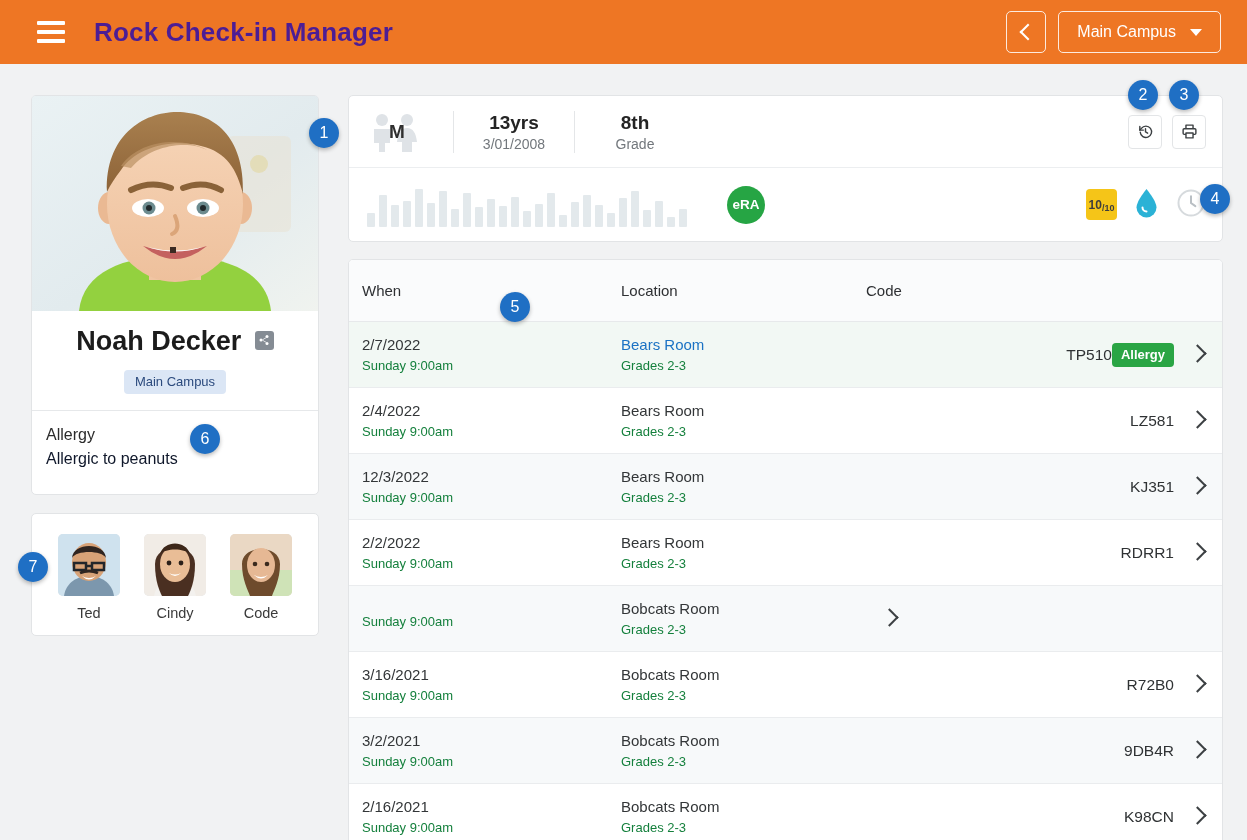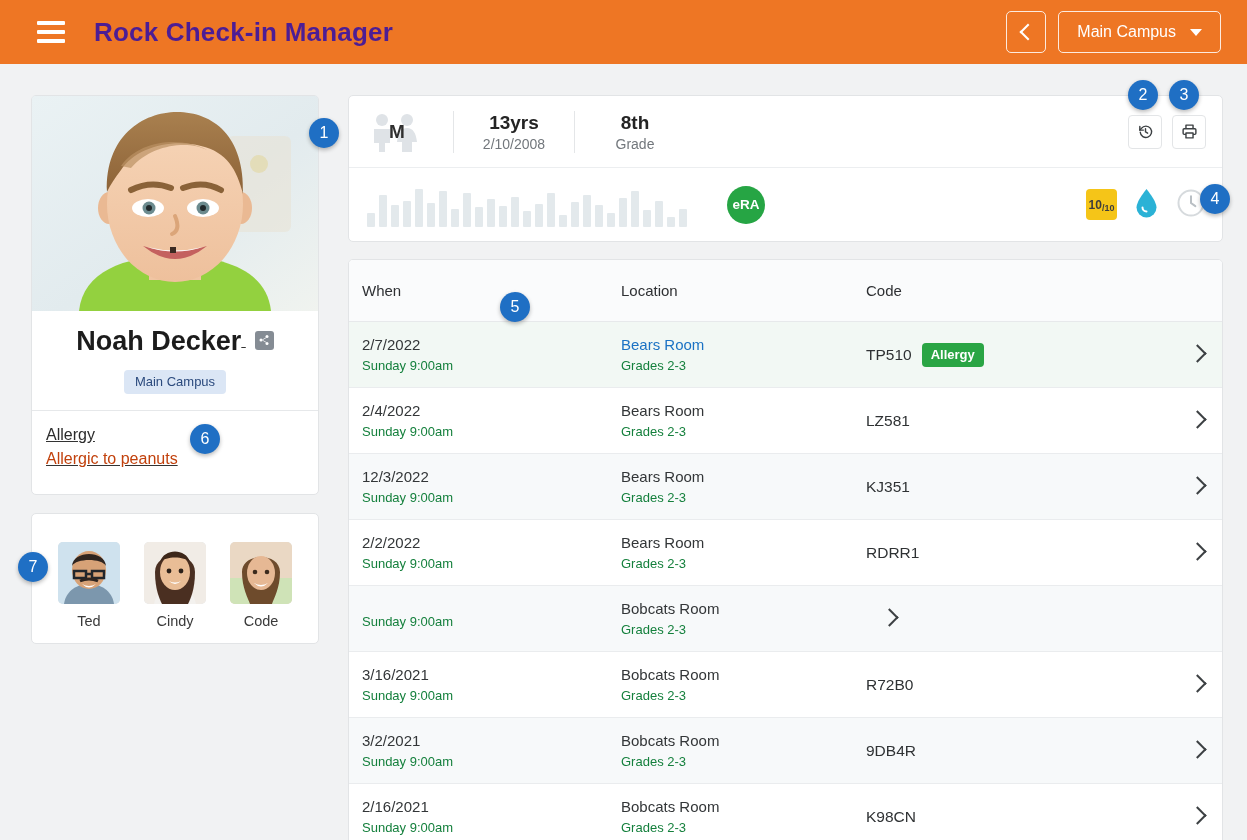--- a/index.html
+++ b/index.html
@@ -100,21 +100,21 @@
   .left-col { width: 288px; flex: none; }
   .right-col { flex: 1; position: relative; }
 
   .card {
     background: #fff;
     border: 1px solid #e2e4e6;
     border-radius: 5px;
   }
 
   
-  .profile-card { overflow: hidden; position: relative; text-decoration: underline; }
+  .profile-card { overflow: hidden; position: relative; }
   .photo {
     width: 100%;
     height: 215px;
     display: block;
     background: linear-gradient(160deg,#e7f0f2 0%,#dfe9ec 40%,#eef2f0 100%);
     position: relative;
     overflow: hidden;
   }
   .photo svg { display:block; width: 100%; height: 100%; }
   .name-block {
@@ -145,28 +145,28 @@
     display: inline-block;
     margin-top: 13px;
     background: #dbe6f5;
     color: #2b4a7d;
     font-size: 13px;
     padding: 4px 11px 5px;
     border-radius: 4px;
   }
   .allergy-block { padding: 15px 14px 26px; }
   .allergy-title { font-size: 16px; color: #2b2b2b; margin-bottom: 6px; }
-  .allergy-text { font-size: 16px; color: #c2410c; }
+  .allergy-text { font-size: 16px; color: #0f172a; }
 
   
   .family-card {
     margin-top: 18px;
     display: flex;
     justify-content: space-around;
-    padding: 28px 14px 14px;
+    padding: 20px 14px 14px;
   }
   .family-member { text-align: center; width: 62px; cursor: pointer; }
   .family-photo {
     width: 62px; height: 62px;
     border-radius: 5px;
     overflow: hidden;
     display: block;
     background: #dfe3e6;
   }
   .family-photo svg { display:block; width: 100%; height: 100%; }
@@ -290,21 +290,21 @@
     box-sizing: border-box;
     border-bottom: 1px solid #eaecee;
     background: #fff;
     cursor: pointer;
   }
   .trow.alt { background: #f7f9fa; }
   .trow.current { background: #f2f8f4; }
   .cell-line1 { font-size: 15px; color: #333638; }
   .cell-line2 { font-size: 13px; color: #15803d; margin-top: 5px; }
   .loc-link { color: #1b72c4; }
-  .code-cell { display: flex; align-items: center; gap: 10px; font-size: 15.5px; color: #2f3234; }
+  .code-cell { display: flex; align-items: center; font-size: 15.5px; color: #2f3234; justify-content: flex-end; }
   .current-badge {
     background: #2aa544;
     color: #fff;
     font-size: 13px;
     font-weight: bold;
     border-radius: 4px;
     padding: 4px 9px 5px;
   }
   .chev-right {
     width: 11px; height: 11px;
@@ -491,21 +491,21 @@
             <circle cx="13" cy="8" r="6" fill="#dfe3e7"></circle>
             <path d="M5 17h16v14h-5v9h-6v-9H5z" fill="#dfe3e7"></path>
             <circle cx="38" cy="8" r="6" fill="#dfe3e7"></circle>
             <path d="M38 16c6 0 9 5 10 14h-5v10h-10V30h-5c1-9 4-14 10-14z" fill="#dfe3e7"></path>
           </svg>
           <span class="gender-letter">M</span>
         </div>
         <div class="vdiv"></div>
         <div class="fact">
           <div class="fact-main">13yrs</div>
-          <div class="fact-sub">2/10/2008</div>
+          <div class="fact-sub">3/01/2008</div>
         </div>
         <div class="vdiv"></div>
         <div class="fact">
           <div class="fact-main">8th</div>
           <div class="fact-sub">Grade</div>
         </div>
         <div class="info-actions">
           <button class="icon-btn">
             <svg width="17" height="17" viewBox="0 0 24 24" fill="none" stroke="#3c4043" stroke-width="2" stroke-linecap="round" aria-hidden="true">
               <path d="M4 5v5h5"></path>

